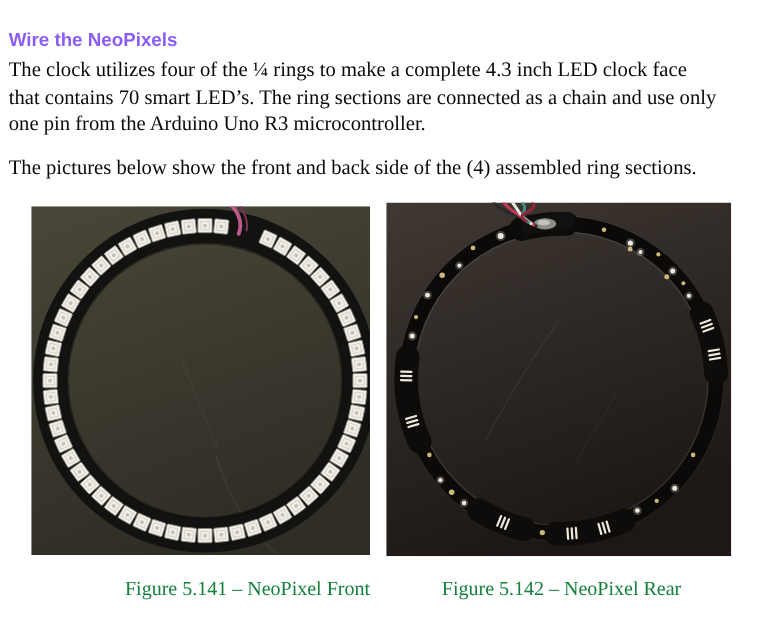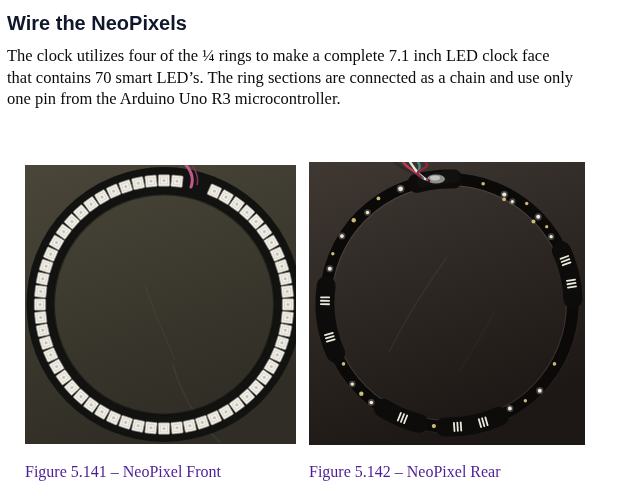--- a/index.html
+++ b/index.html
@@ -5,56 +5,57 @@
   html,body{margin:0;padding:0;background:#ffffff;}
   .page{
     position:relative;
     width:620px;height:496px;
     background:#ffffff;
     overflow:hidden;
     font-family:"Liberation Serif", serif;
     color:#000;
   }
   .heading{
-    position:absolute;left:7px;top:12px;
+    position:absolute;left:7px;top:22px;
     font-family:"Liberation Sans", sans-serif;
-    font-weight:bold;font-size:20px;line-height:22px;
-    color:#0f172a;margin:0;
+    font-weight:bold;font-size:15px;line-height:22px;
+    color:#8b5cf6;margin:0;
   }
   .para{
     position:absolute;left:7px;width:608px;
     font-size:16.5px;line-height:21.7px;color:#0a0a0a;
   }
   .para-intro{top:45px;}
   .para-note{top:123px;}
   .fig{position:absolute;margin:0;padding:0;}
   .fig-front{left:25px;top:165px;width:271px;}
   .fig-rear{left:309px;top:162px;width:236px;}
   .fig svg{display:block;}
   .fig figcaption{
-    text-align:left;
+    text-align:right;
     font-family:"Liberation Serif", serif;
-    font-size:16px;color:#4c1d95;
+    font-size:16px;color:#15803d;
   }
   .fig-front figcaption{margin-top:19px;}
   .fig-rear figcaption{margin-top:18px;}
 </style>
 </head>
 <body>
 
 <div class="page">
 
   <h1 class="heading">Wire the NeoPixels</h1>
 
   <div class="para para-intro">
-    <div>The clock utilizes four of the ¼ rings to make a complete 7.1 inch LED clock face</div>
+    <div>The clock utilizes four of the ¼ rings to make a complete 4.3 inch LED clock face</div>
     <div>that contains 70 smart LED’s. The ring sections are connected as a chain and use only</div>
     <div>one pin from the Arduino Uno R3 microcontroller.</div>
   </div>
 
+  <div class="para para-note">The pictures below show the front and back side of the (4) assembled ring sections.</div>
 
   <figure class="fig fig-front">
     <svg viewBox="0 0 271 279" width="271" height="279">
         <defs>
           <linearGradient id="gF" x1="0" y1="0" x2="0.35" y2="1">
             <stop offset="0%" stop-color="#4a4639"></stop>
             <stop offset="100%" stop-color="#2f2d25"></stop>
           </linearGradient>
         </defs>
         <rect x="0" y="0" width="271" height="279" fill="url(#gF)"></rect>

